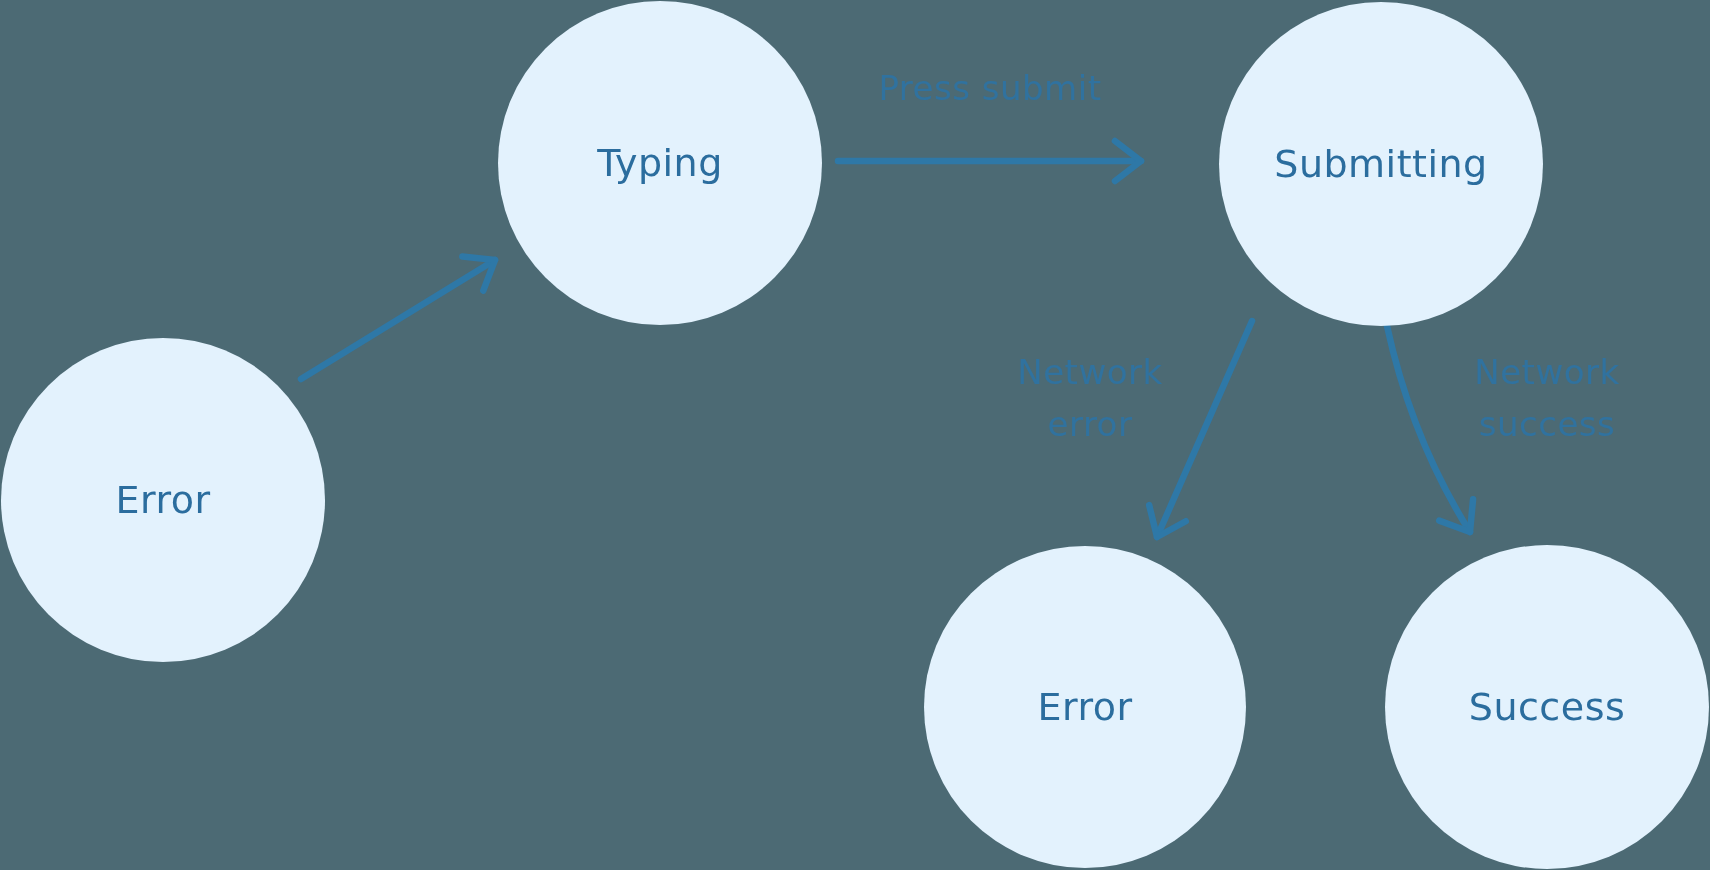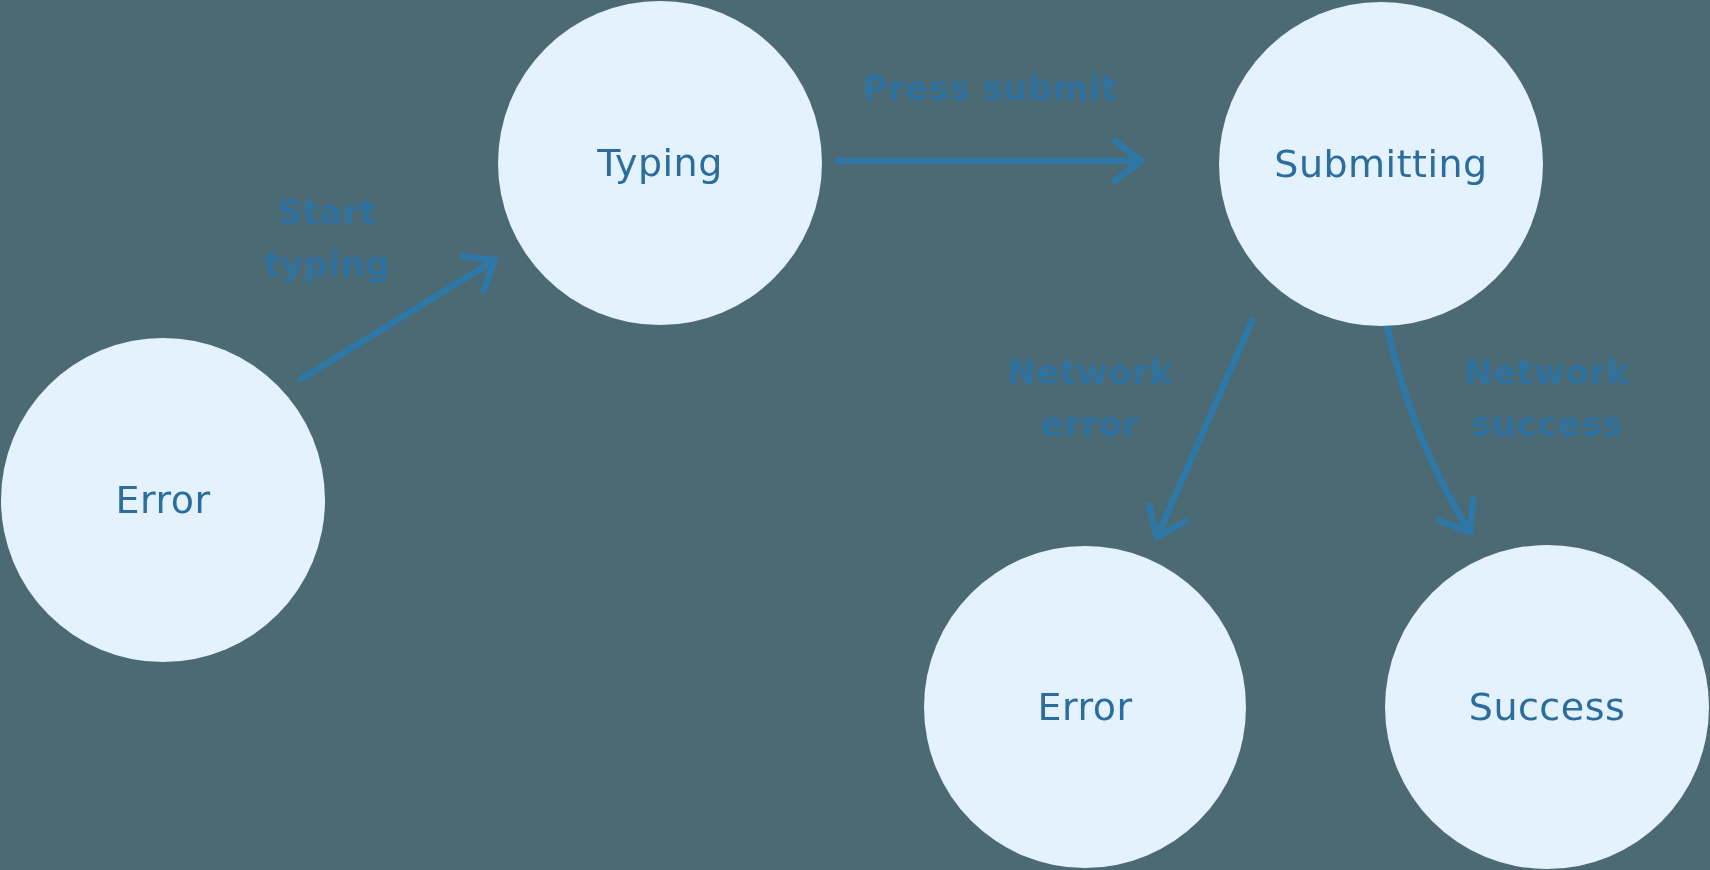--- a/index.html
+++ b/index.html
@@ -38,21 +38,20 @@
   .node-submitting { left:1219px; top:   2px; width: 324px; height: 324px; }
   .node-error      { left: 924px; top: 546px; width: 322px; height: 322px; }
   .node-success    { left:1385px; top: 545px; width: 324px; height: 324px; }
   .edge-label {
     position: absolute;
     color: var(--edge-label, #30729f);
     font-size: 34px;
     line-height: 52px;
     text-align: center;
     letter-spacing: 0.5px;
-    font-weight: bold;
   }
   .edge-label-start-typing    { left: 217px;  top: 186px; width: 220px; }
   .edge-label-press-submit    { left: 830px;  top:  68px; width: 320px; line-height: 40px; }
   .edge-label-network-error   { left: 980px;  top: 346px; width: 220px; }
   .edge-label-network-success { left: 1437px; top: 346px; width: 220px; }
 </style>
 </head>
 <body>
 
 <div class="canvas">
@@ -78,24 +77,20 @@
   <div class="node node-submitting">
     <span>Submitting</span>
   </div>
   <div class="node node-error">
     <span>Error</span>
   </div>
   <div class="node node-success">
     <span>Success</span>
   </div>
 
-  <div class="edge-label edge-label-start-typing">
-    <div>Start</div>
-    <div>typing</div>
-  </div>
 
   <div class="edge-label edge-label-press-submit">
     <div>Press submit</div>
   </div>
 
   <div class="edge-label edge-label-network-error">
     <div>Network</div>
     <div>error</div>
   </div>
 

